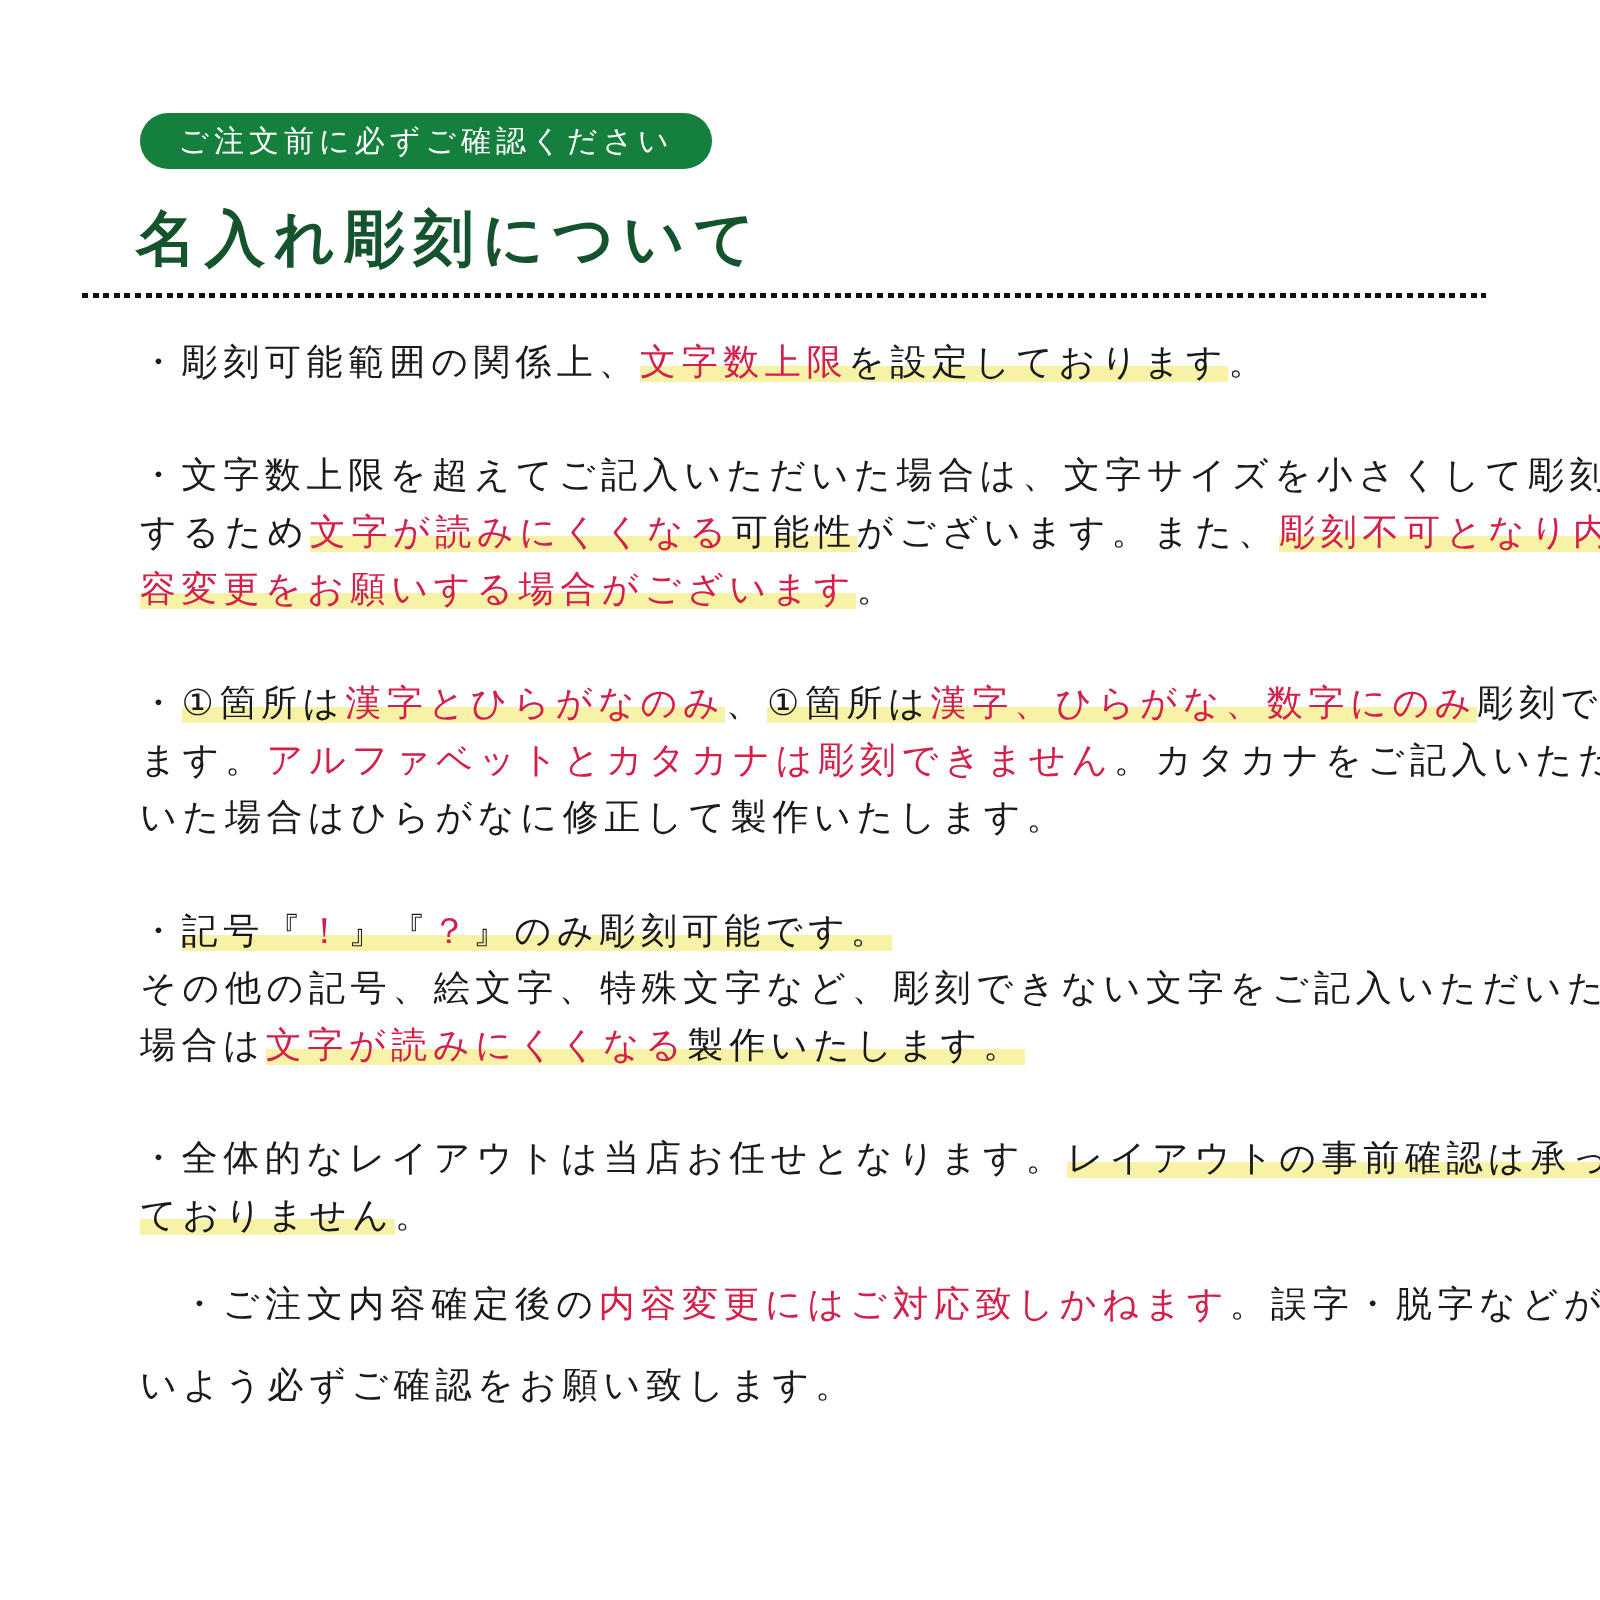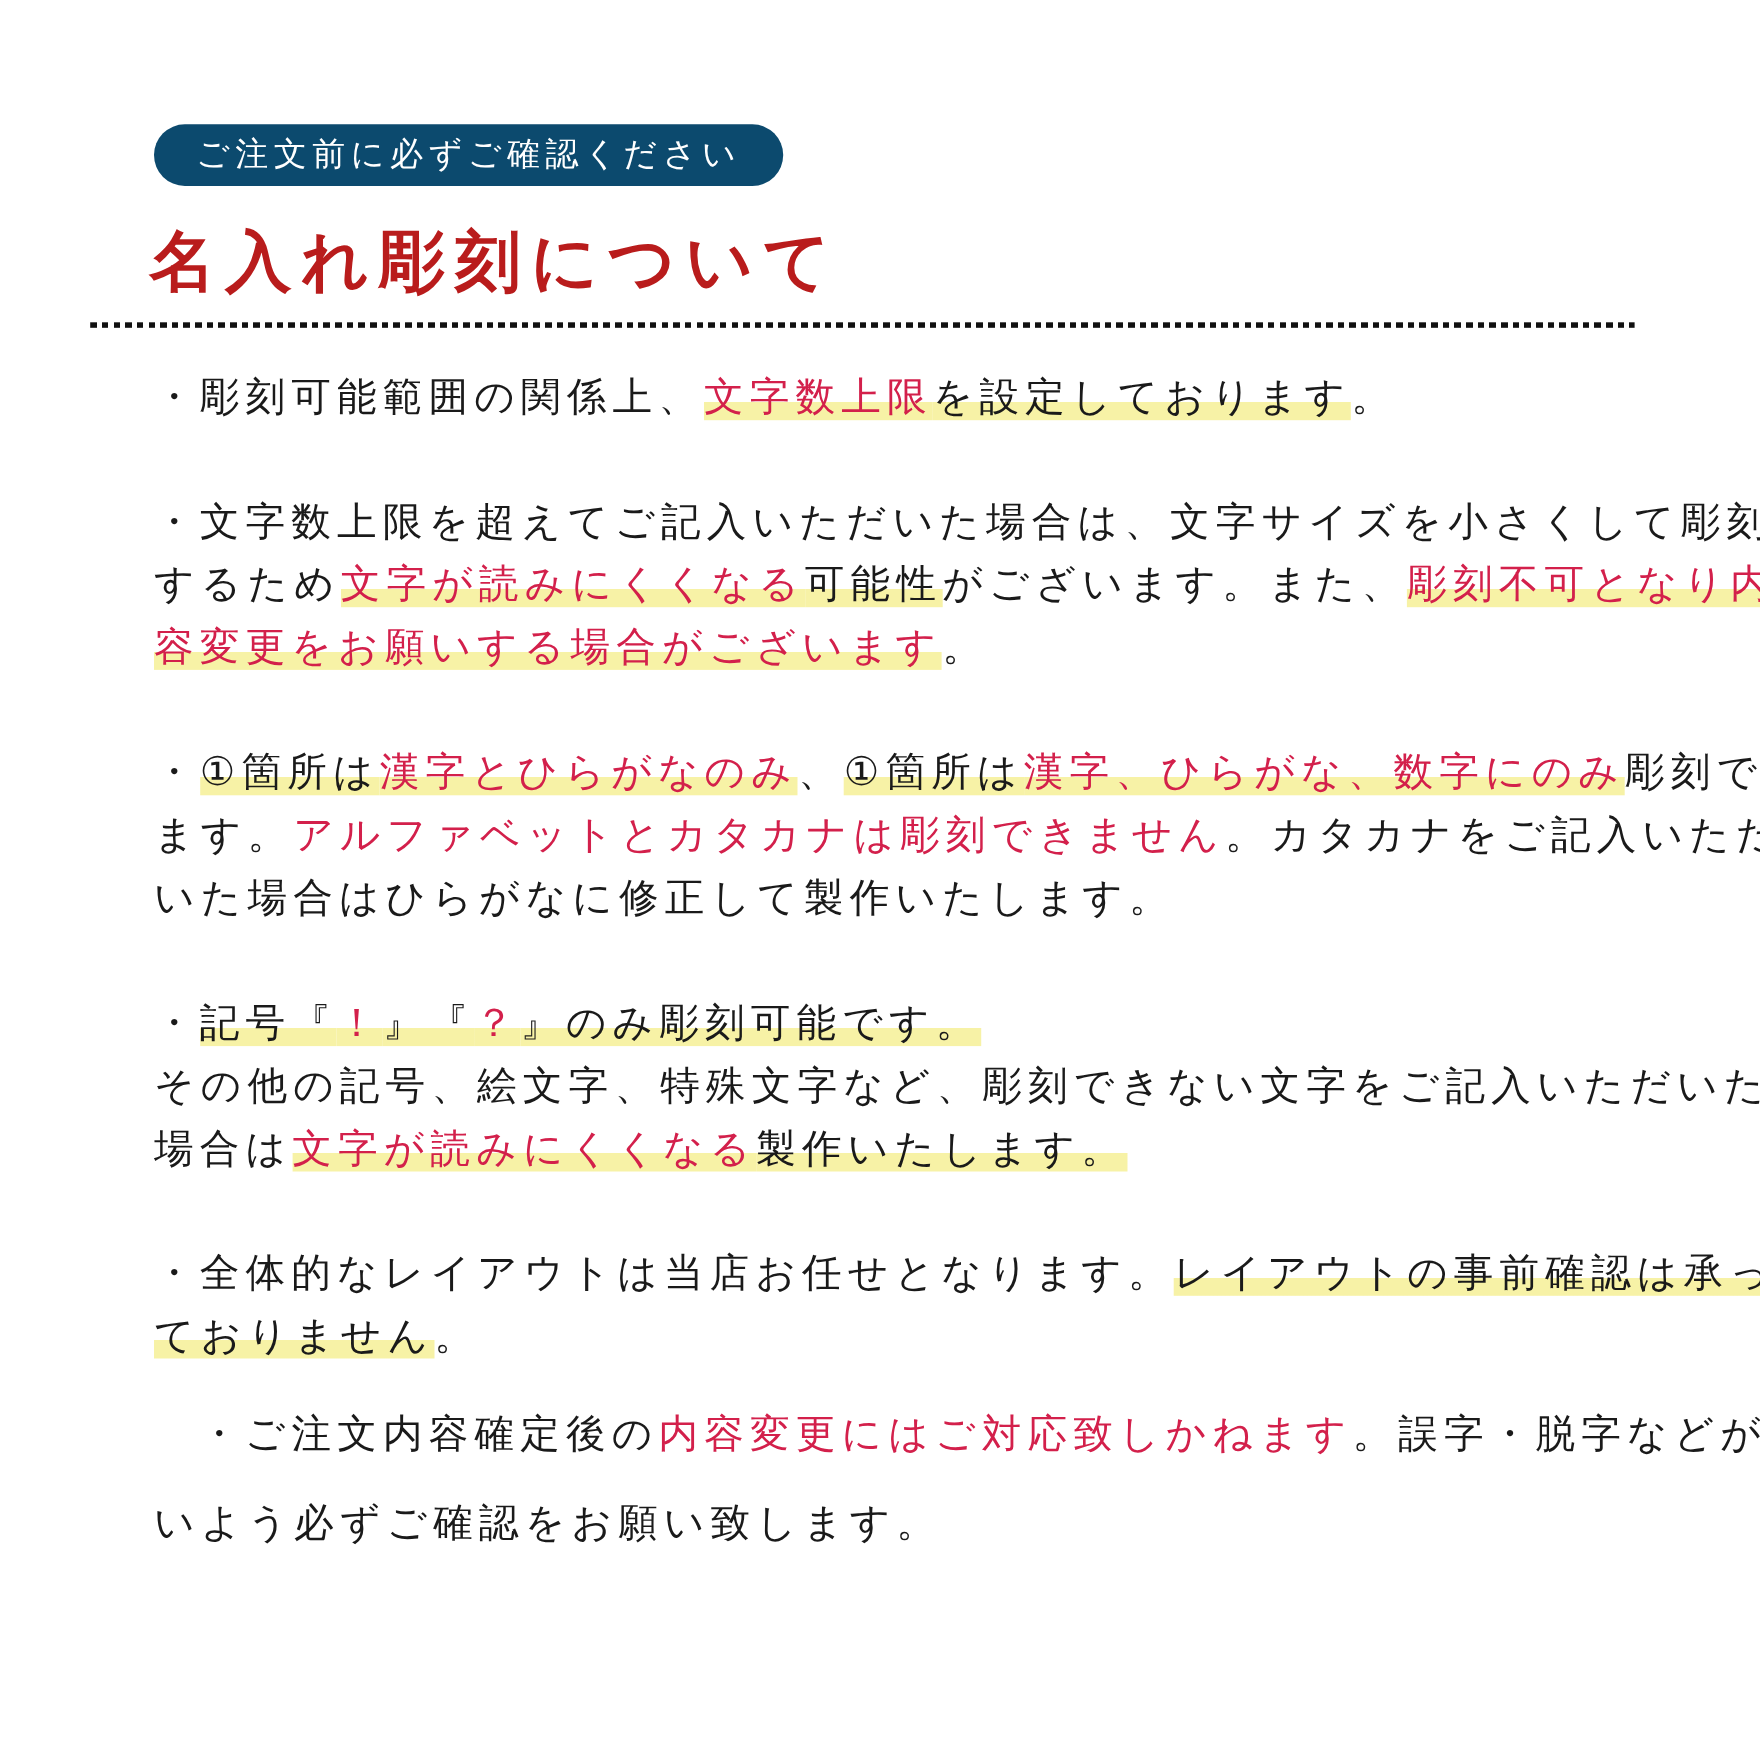--- a/index.html
+++ b/index.html
@@ -1,22 +1,22 @@
 <!DOCTYPE html>
 <html><head>
 <meta charset="utf-8">
 <style>
   html, body { margin:0; padding:0; }
   body { width:1600px; height:1600px; background:#ffffff; position:relative; overflow:hidden;
          font-family:"DejaVu Sans","Liberation Sans",sans-serif; color:#1a1a1a; }
-  .pill { position:absolute; left:140px; top:113px; width:572px; height:56px; background:#0c4a6e;
+  .pill { position:absolute; left:140px; top:113px; width:572px; height:56px; background:#15803d;
           border-radius:28px; color:#fff; font-size:30px; letter-spacing:5px; line-height:56px;
           text-align:center; }
   .title { position:absolute; left:136px; top:200px; font-size:60px; font-weight:bold; letter-spacing:9px;
-           line-height:76px; color:#b91c1c; white-space:nowrap; }
+           line-height:76px; color:#14532d; white-space:nowrap; }
   .rule { position:absolute; left:82px; top:293px; width:1404px; height:5px;
           background-image: repeating-linear-gradient(to right, #111 0 6px, transparent 6px 10.6px); }
   .line { position:absolute; left:140px; font-size:36px; letter-spacing:5.6px; line-height:40px;
           white-space:nowrap; color:#1a1a1a; }
   .red { color:#d3204b; }
   .hl { background: linear-gradient(to bottom, transparent 0 60%, #f7f2a6 60% 100%); }
 </style>
 </head>
 <body>
 

